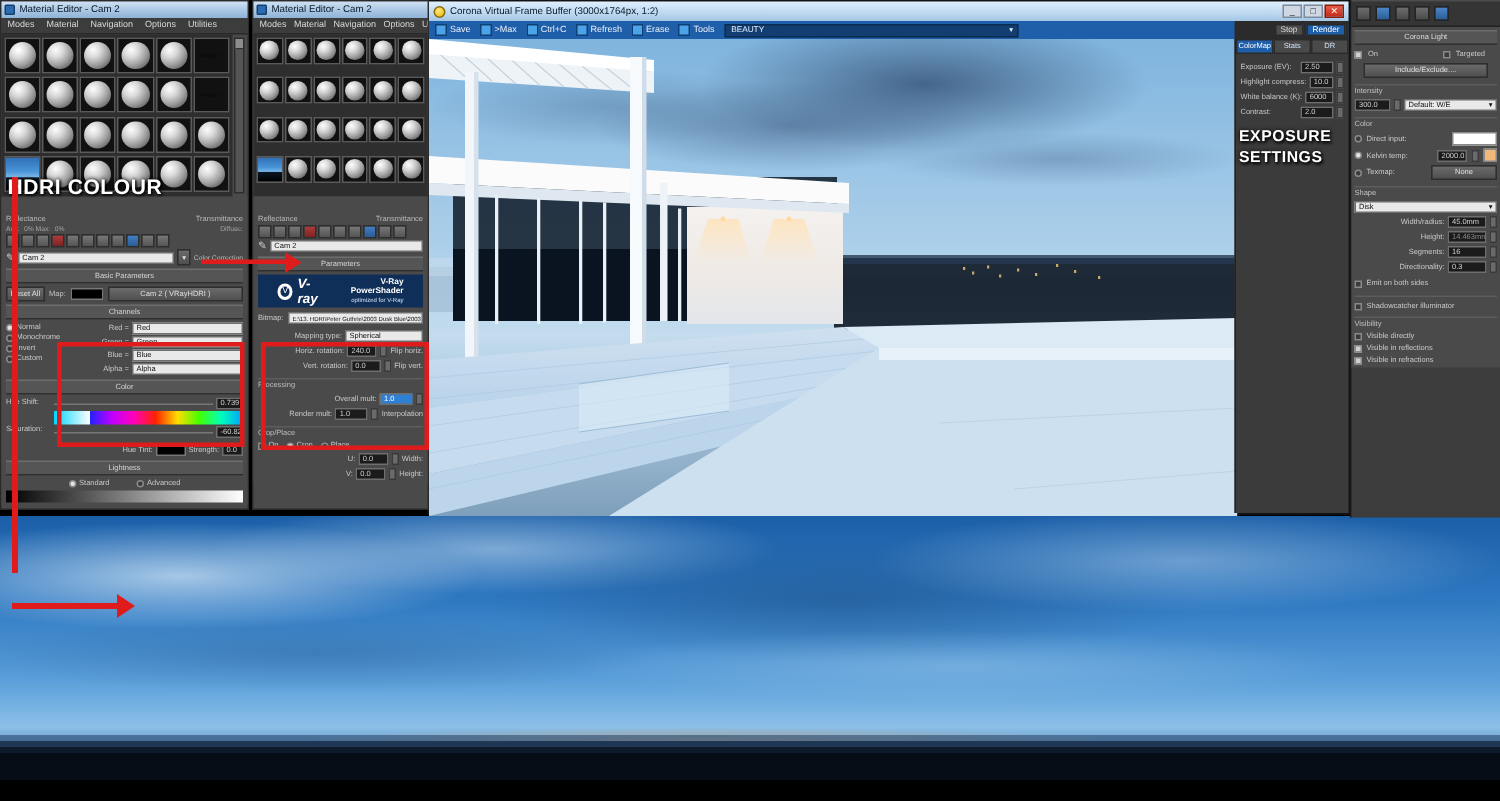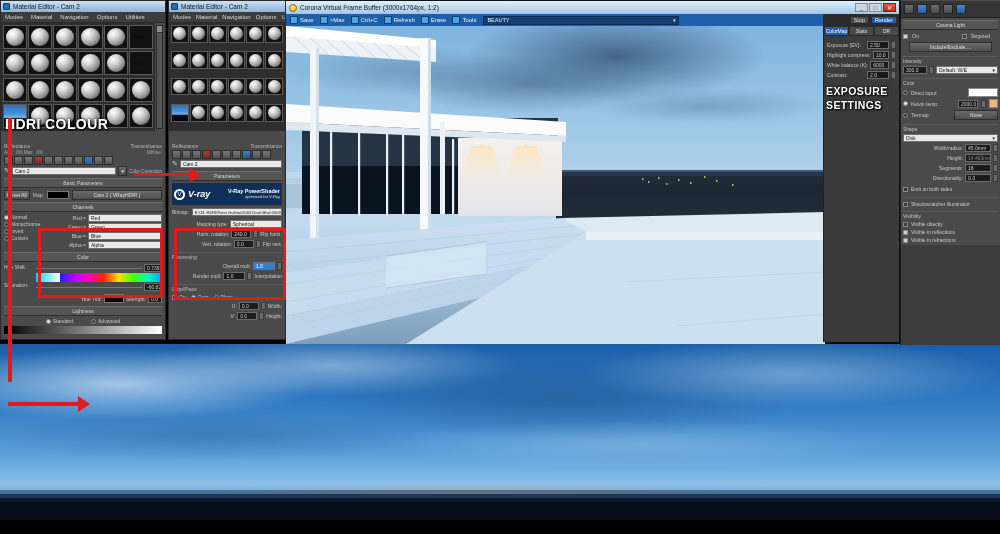--- a/index.html
+++ b/index.html
@@ -734,21 +734,21 @@
         <span class="micon"></span>
       </div>
       <div style="display:flex; align-items:center; gap:2px;">
         <span style="font-size:7px; color:#cfcfcf;">✎</span>
         <span class="fld light" style="flex:1;">Cam 2</span>
       </div>
 
       <div class="bar" style="margin-top:3px;">Parameters</div>
 
       <div style="height:22px; margin-top:2px; background:linear-gradient(120deg,#0c2647,#123f74 45%,#0b2votes 100%);
-                  background-color:#102f58; display:flex; align-items:center; gap:3px; padding:0 2px; overflow:hidden;">
+                  background-color:#102f58; display:flex; align-items:center; gap:3px; padding:0 13px; overflow:hidden;">
         <span style="width:11px; height:11px; border-radius:50%; border:2px solid #fff; display:flex;
                      align-items:center; justify-content:center; color:#fff; font-size:6px;">V</span>
         <span style="color:#fff; font-size:9px; font-weight:bold; font-style:italic;">V-ray</span>
         <span style="margin-left:auto; text-align:right; line-height:1.05;">
           <span style="display:block; color:#fff; font-size:5.5px; font-weight:bold;">V-Ray PowerShader</span>
           <span style="display:block; color:#cfe0f2; font-size:4px;">optimized for V-Ray</span>
         </span>
       </div>
 
       <div style="display:flex; align-items:center; gap:2px; margin-top:3px;">

